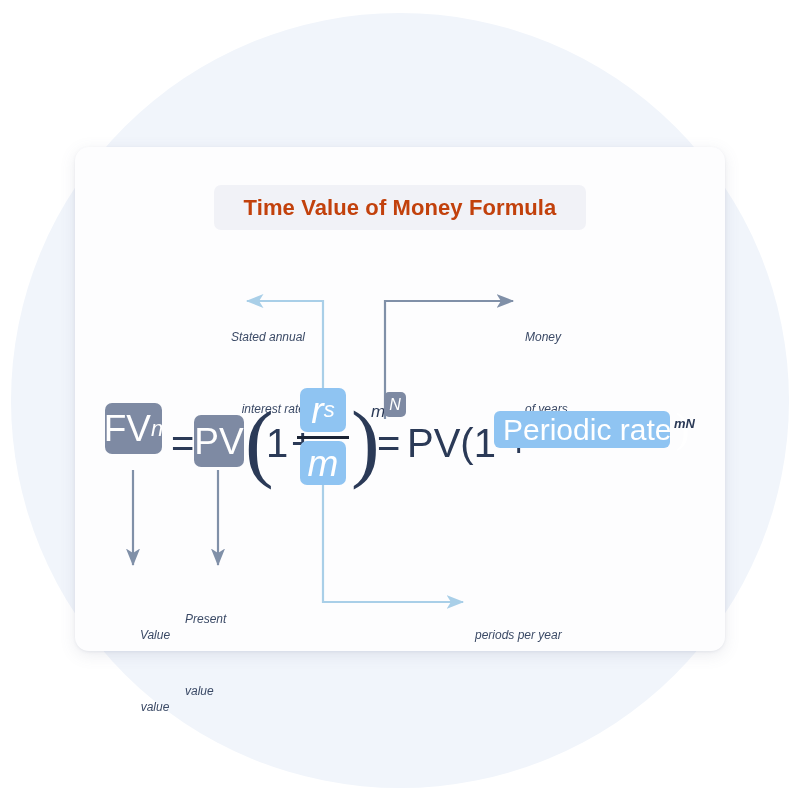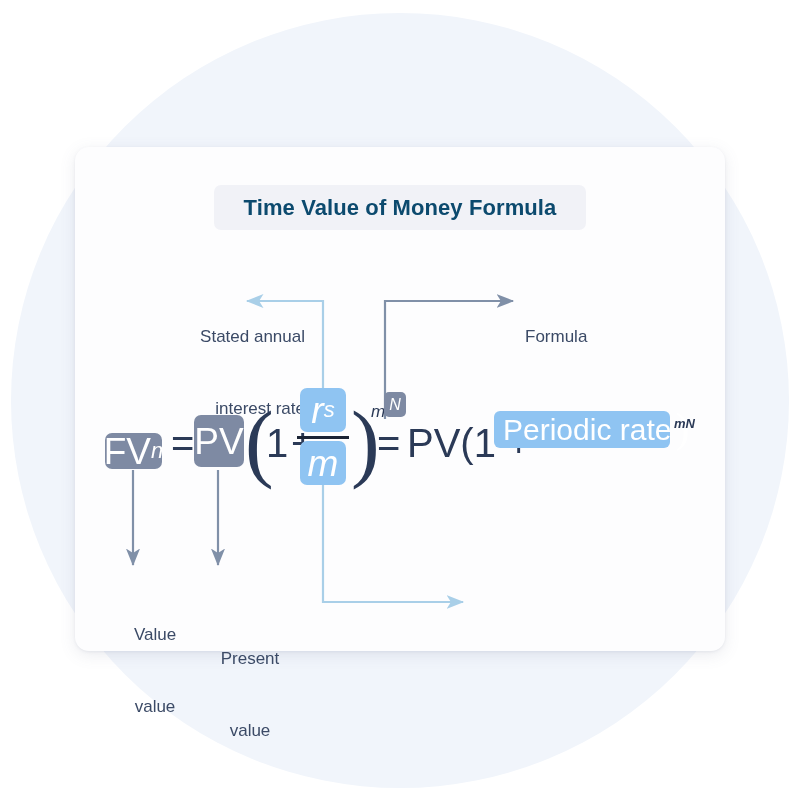--- a/index.html
+++ b/index.html
@@ -52,40 +52,41 @@
     height: 45px;
     background: #f1f2f7;
     border-radius: 7px;
     display: flex;
     align-items: center;
     justify-content: center;
   }
   #title-text {
     font-size: 22px;
     font-weight: bold;
-    color: #0c4a6e;
+    color: #c2410c;
     letter-spacing: 0.1px;
     white-space: nowrap;
   }
 
   
   .ann {
     position: absolute;
-    font-size: 17px;
+    font-size: 12px;
     line-height: 24px;
     color: #3b4a66;
     white-space: pre;
+    font-style: italic;
   }
   .ann.right-al { text-align: right; }
   .ann.left-al  { text-align: left; }
 
   #ann-stated    { left: 30px;  top: 130px; width: 200px; }
   #ann-years     { left: 450px; top: 130px; width: 160px; }
   #ann-future    { left: 20px;  top: 428px; width: 120px; text-align:center; }
-  #ann-present   { left: 110px; top: 452px; width: 130px; text-align:center; }
+  #ann-present   { left: 110px; top: 412px; width: 130px; }
   #ann-compound  { left: 400px; top: 428px; width: 230px; }
 
   
   #connectors {
     position: absolute;
     left: 0; top: 0;
     width: 650px; height: 504px;
     overflow: visible;
   }
 
@@ -162,34 +163,36 @@
     <div id="title-box">
       <span id="title-text">Time Value of Money Formula</span>
     </div>
 
     <div class="ann right-al" id="ann-stated">
       <div>Stated annual</div>
       <div>interest rate</div>
     </div>
 
     <div class="ann left-al" id="ann-years">
-      <div>Formula</div>
+      <div>Money</div>
+      <div>of years</div>
     </div>
 
     <div class="ann" id="ann-future">
       <div>Value</div>
       <div>value</div>
     </div>
 
     <div class="ann" id="ann-present">
       <div>Present</div>
       <div>value</div>
     </div>
 
     <div class="ann left-al" id="ann-compound">
+      <div>periods per year</div>
     </div>
 
     <svg id="connectors" viewBox="0 0 650 504">
       <defs>
         <marker id="arrow-blue" markerWidth="9" markerHeight="9" refX="7.5" refY="3.2" orient="auto" markerUnits="strokeWidth">
           <path d="M0,0 L8,3.2 L0,6.4 L2,3.2 z" fill="#a9cfe8"></path>
         </marker>
         <marker id="arrow-slate" markerWidth="9" markerHeight="9" refX="7.5" refY="3.2" orient="auto" markerUnits="strokeWidth">
           <path d="M0,0 L8,3.2 L0,6.4 L2,3.2 z" fill="#8090a8"></path>
         </marker>
@@ -201,21 +204,21 @@
 
       <path d="M58,323 L58,418" fill="none" stroke="#8090a8" stroke-width="2.2" marker-end="url(#arrow-slate)"></path>
 
       <path d="M143,323 L143,418" fill="none" stroke="#8090a8" stroke-width="2.2" marker-end="url(#arrow-slate)"></path>
 
       <path d="M248,336 L248,455 L388,455" fill="none" stroke="#a9cfe8" stroke-width="2.2" marker-end="url(#arrow-blue)"></path>
     </svg>
 
     <div id="formula">
 
-      <div class="chip" style="left:30px; top:42px; width:57px; height:36px;">
+      <div class="chip" style="left:30px; top:12px; width:57px; height:51px;">
         <span>FV</span>
           <span class="subn">n</span>
       </div>
 
       <div class="fx" style="left:96px; top:32px;">=</div>
 
       <div class="chip" style="left:119px; top:24px; width:50px; height:52px;">
         <span>PV</span>
       </div>
 

